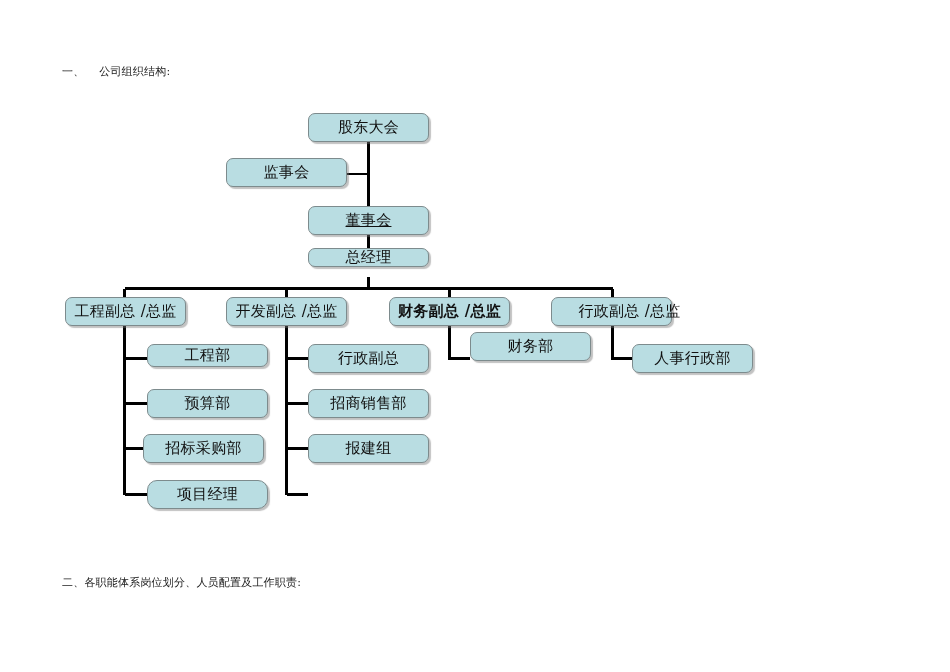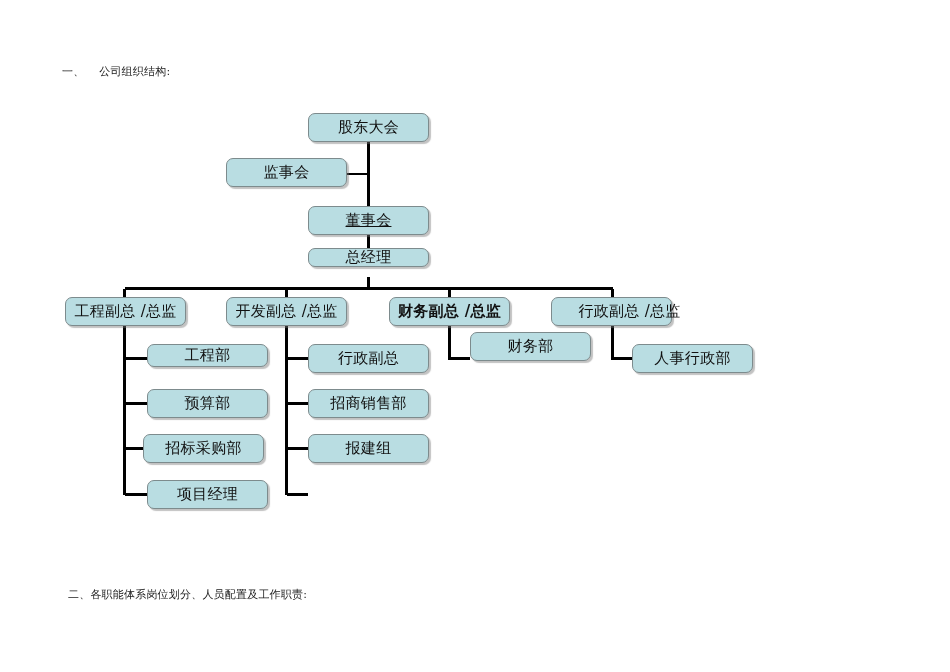--- a/index.html
+++ b/index.html
@@ -25,21 +25,21 @@
 
   .heading {
     position: absolute;
     font-size: 11px;
     line-height: 14px;
     color: #1a1a1a;
     white-space: pre;
     letter-spacing: 0.2px;
   }
   #heading-top { left: 62px; top: 65px; }
-  #heading-bottom { left: 68px; top: 576px; margin-top: 12px; }
+  #heading-bottom { left: 62px; top: 576px; }
 
   
   #chart {
     position: absolute;
     left: 0; top: 0;
     width: 950px;
     height: 672px;
   }
 
   
@@ -141,21 +141,21 @@
 
     <div class="node" style="left:147px; top:344px; width:121px; height:23px;">
       <span>工程部</span>
     </div>
     <div class="node" style="left:147px; top:389px; width:121px; height:29px;">
       <span>预算部</span>
     </div>
     <div class="node" style="left:143px; top:434px; width:121px; height:29px;">
       <span>招标采购部</span>
     </div>
-    <div class="node" style="left:147px; top:480px; width:121px; height:29px;">
+    <div class="node" style="left:147px; top:480px; width:121px; height:29px;border-radius:10px;">
       <span>项目经理</span>
     </div>
 
     <div class="node" style="left:308px; top:344px; width:121px; height:29px;">
       <span>行政副总</span>
     </div>
     <div class="node" style="left:308px; top:389px; width:121px; height:29px;">
       <span>招商销售部</span>
     </div>
     <div class="node" style="left:308px; top:434px; width:121px; height:29px;">

